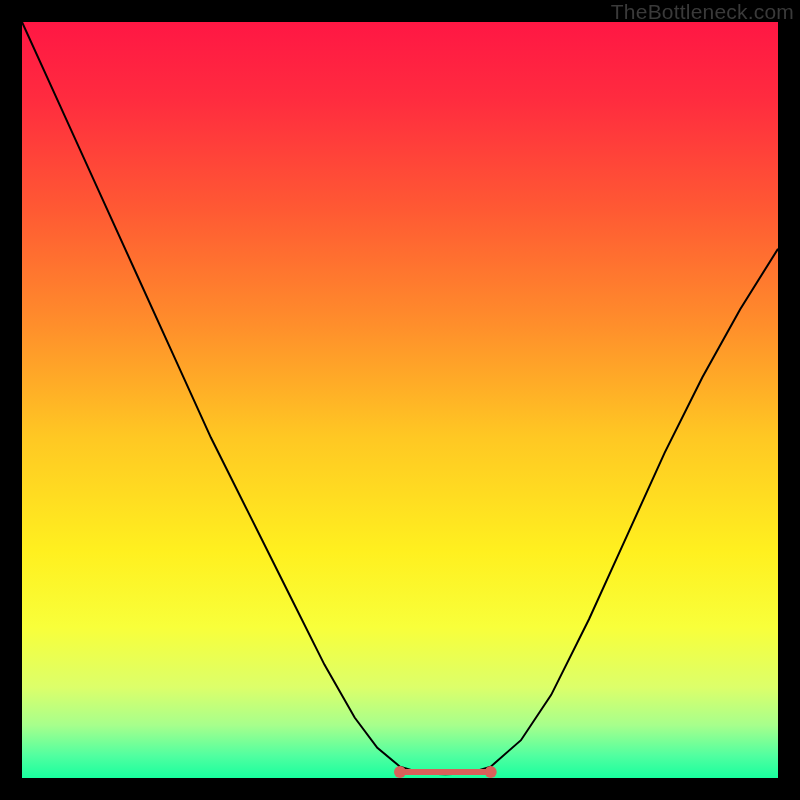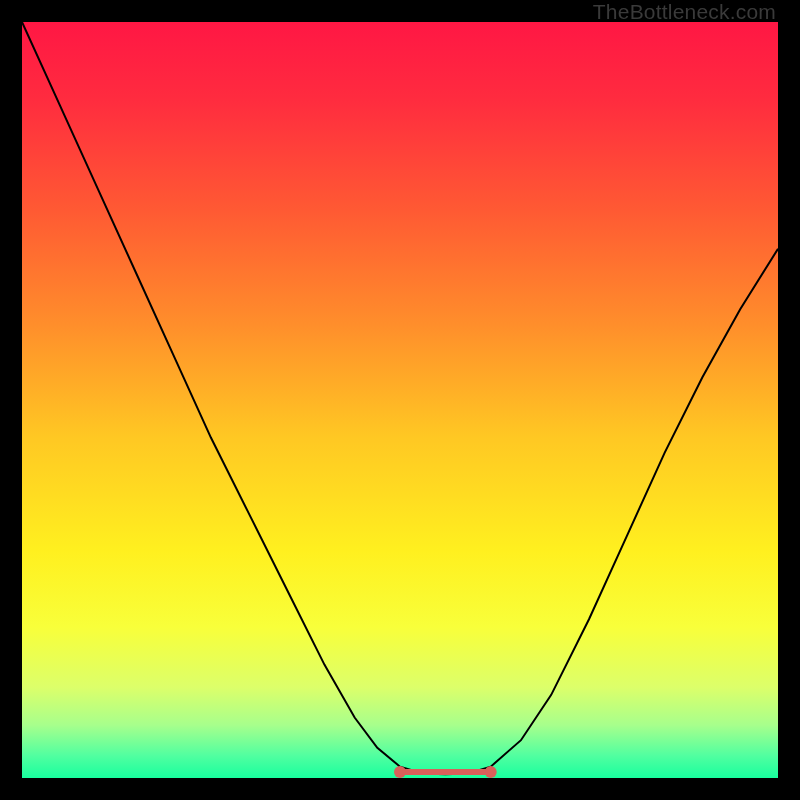--- a/index.html
+++ b/index.html
@@ -20,21 +20,21 @@
   .plot-area {
     position: absolute;
     left: 22px;
     top: 22px;
     width: 756px;
     height: 756px;
   }
   .watermark {
     position: absolute;
     top: 0px;
-    right: 24px;
+    right: 6px;
     color: #3a3a3a;
     font-size: 21px;
     font-weight: 500;
     letter-spacing: 0.2px;
   }
   svg {
     display: block;
   }
 </style>
 </head>

